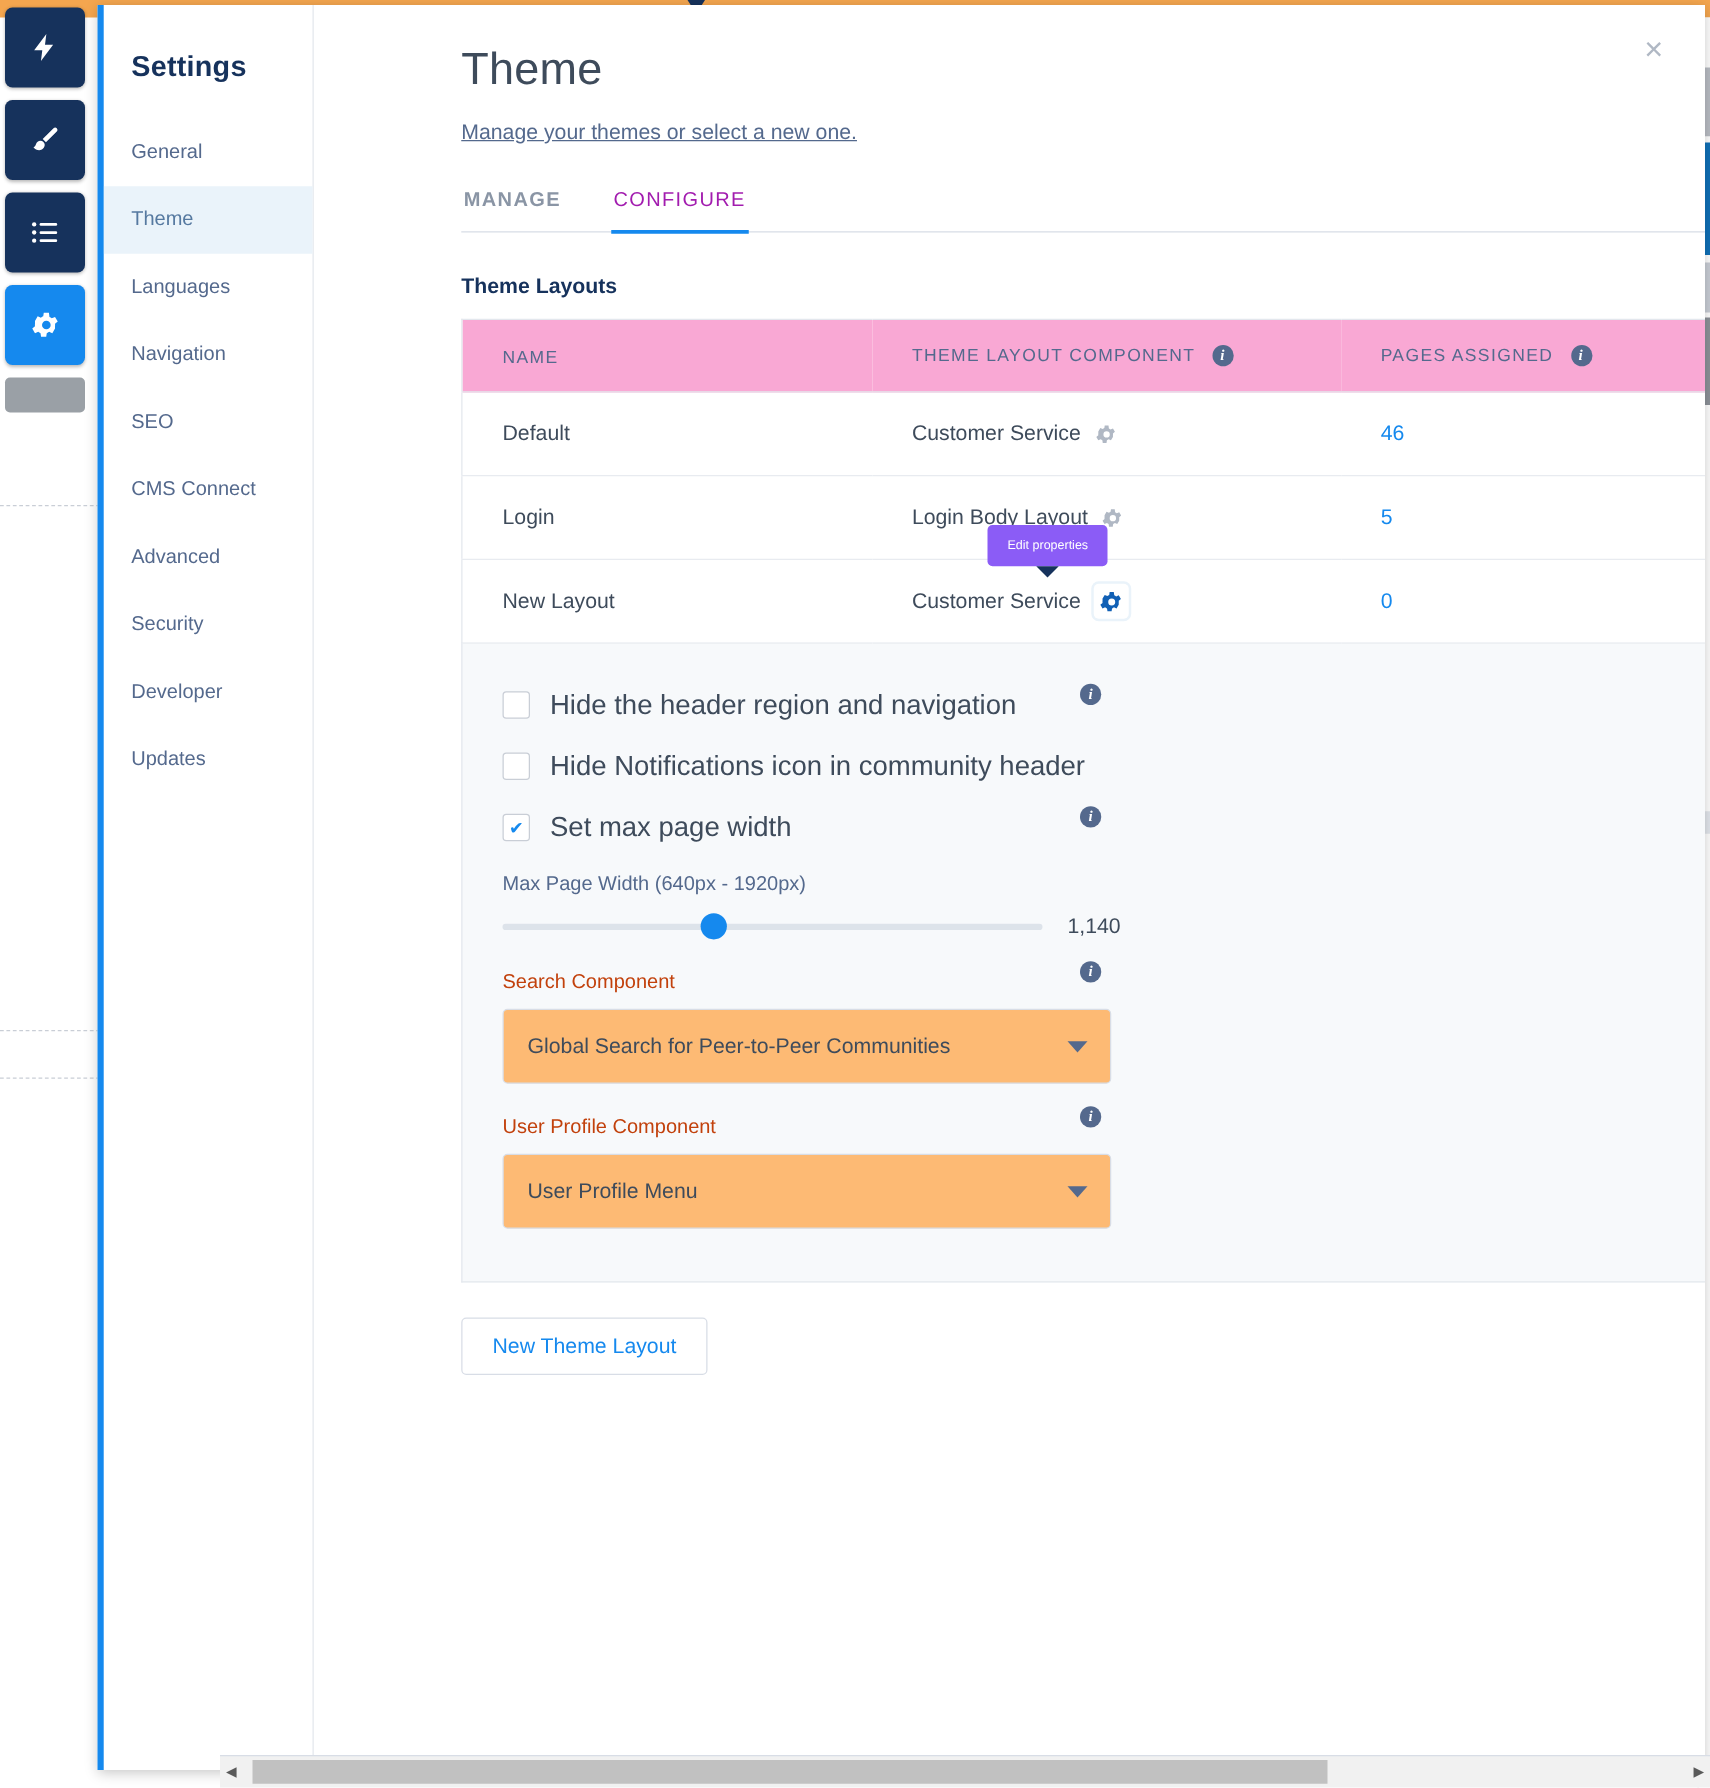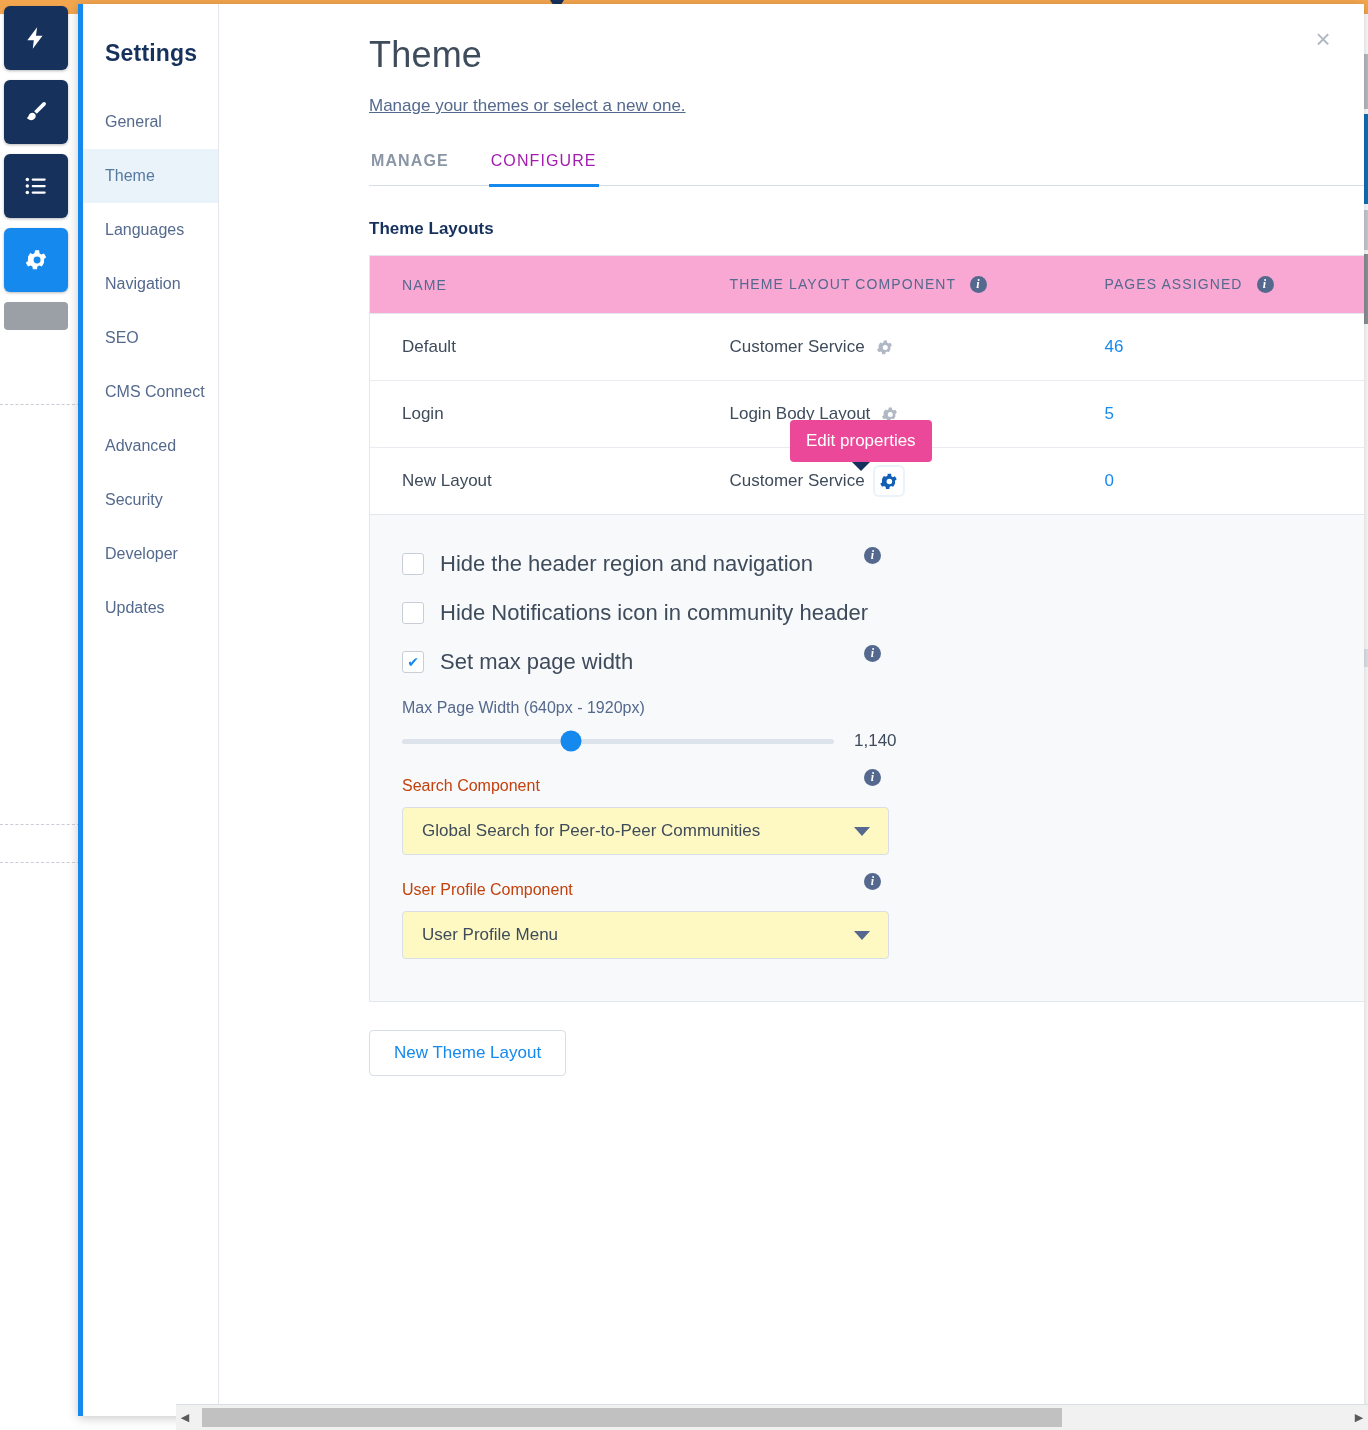--- a/index.html
+++ b/index.html
@@ -60,21 +60,21 @@
   }
   .close-btn {
     position: absolute; right: 24px; top: 18px;
     width: 34px; height: 34px; border: none; background: transparent;
     color: #b0b8c4; font-size: 26px; line-height: 1;
     cursor: pointer; font-weight: 300;
   }
 
   
   .side {
-    position: absolute; left: 0; top: 0; width: 136px; height: 100%;
+    position: absolute; left: 0; top: 0; width: 168px; height: 100%;
     border-right: 1px solid #e3e7ed; background: #ffffff;
   }
   .side-title {
     font-size: 23px; font-weight: bold; color: #16325C;
     padding: 36px 0 0 22px; letter-spacing: .2px;
   }
   .side-list { margin-top: 28px; }
   .side-item {
     height: 54px; display: flex; align-items: center;
     padding-left: 22px; font-size: 16px; color: #54698D;
@@ -157,22 +157,22 @@
     width: 28px; height: 28px; border-radius: 4px;
     background: #ffffff; box-shadow: 0 0 0 2px #EAF3FA;
     display: inline-flex; align-items: center; justify-content: center;
     cursor: pointer;
   }
   .gear-active-wrap svg { width: 21px; height: 21px; fill: #1160B5; }
 
   
   .tooltip {
     position: absolute; left: 707px; top: 416px; z-index: 30;
-    background: #ec4899; color: #ffffff;
-    font-size: 17px; padding: 11px 16px; border-radius: 4px;
+    background: #8b5cf6; color: #ffffff;
+    font-size: 10px; padding: 11px 16px; border-radius: 4px;
     white-space: nowrap;
   }
   .tooltip::after {
     content: ""; position: absolute; left: 50%; transform: translateX(-50%);
     bottom: -9px; width: 0; height: 0;
     border-left: 9px solid transparent; border-right: 9px solid transparent;
     border-top: 9px solid #16325C;
   }
 
   
@@ -207,22 +207,22 @@
     position: absolute; top: 50%; width: 21px; height: 21px;
     border-radius: 50%; background: #1589EE; transform: translate(-50%,-50%);
     cursor: pointer;
   }
   .slider-value { font-size: 17px; color: #3E4B5B; margin-left: 20px; }
 
   .sel-label-row { position: relative; width: 790px; margin-top: 26px; }
   .sel-label { font-size: 16px; color: #c2410c; }
   .sel-info { position: absolute; left: 462px; top: -8px; }
   .select {
-    margin-top: 12px; width: 487px; height: 48px;
-    background: #fef9c3; border: 1px solid #d8dde6; border-radius: 4px;
+    margin-top: 12px; width: 487px; height: 60px;
+    background: #fdba74; border: 1px solid #d8dde6; border-radius: 4px;
     display: flex; align-items: center; justify-content: space-between;
     padding: 0 18px 0 19px; font-size: 17px; color: #3E4B5B;
     cursor: pointer;
   }
   .caret {
     width: 0; height: 0; border-left: 8px solid transparent;
     border-right: 8px solid transparent; border-top: 9px solid #54698D;
   }
 
   .new-btn {

